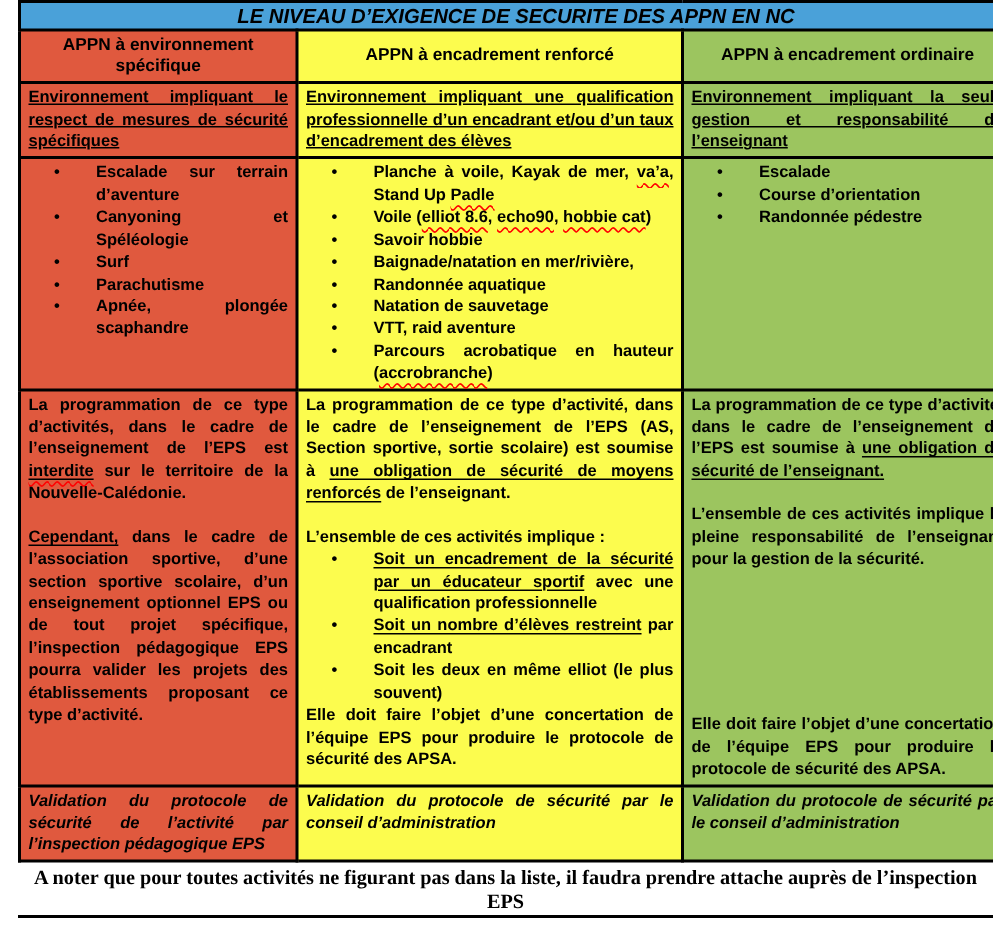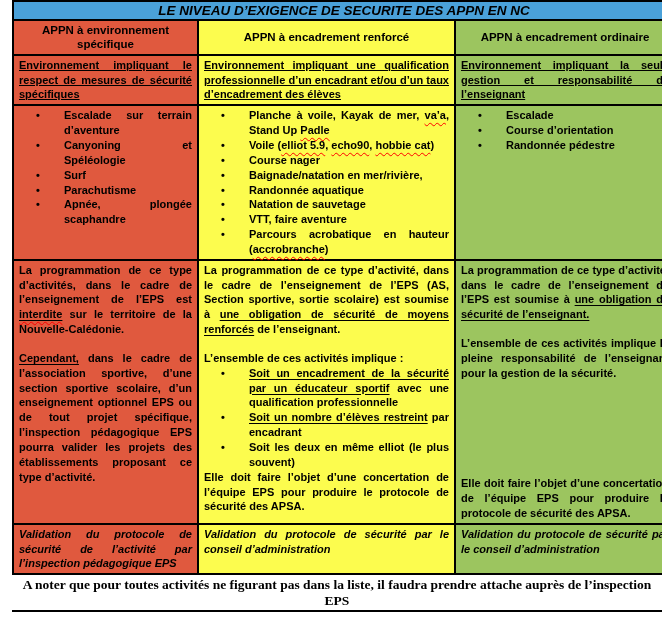--- a/index.html
+++ b/index.html
@@ -137,41 +137,41 @@
               <div class="li-text">Apnée, plongée scaphandre</div>
             </div>
       </td>
       <td class="c2">
         <div class="li txt">
               <span class="marker">•</span>
               <div class="li-text"><span>Planche à voile, Kayak de mer, </span><span class="w">va’a</span><span>, Stand Up </span><span class="w">Padle</span></div>
             </div>
         <div class="li txt">
               <span class="marker">•</span>
-              <div class="li-text"><span>Voile (</span><span class="w">elliot 5.9</span><span>, </span><span class="w">echo90</span><span>, </span><span class="w">hobbie cat</span><span>)</span></div>
-            </div>
-        <div class="li txt">
-              <span class="marker">•</span>
-              <div class="li-text">Course nager</div>
+              <div class="li-text"><span>Voile (</span><span class="w">elliot 8.6</span><span>, </span><span class="w">echo90</span><span>, </span><span class="w">hobbie cat</span><span>)</span></div>
+            </div>
+        <div class="li txt">
+              <span class="marker">•</span>
+              <div class="li-text">Savoir hobbie</div>
             </div>
         <div class="li txt">
               <span class="marker">•</span>
               <div class="li-text">Baignade/natation en mer/rivière,</div>
             </div>
         <div class="li txt">
               <span class="marker">•</span>
               <div class="li-text">Randonnée aquatique</div>
             </div>
         <div class="li txt">
               <span class="marker">•</span>
               <div class="li-text">Natation de sauvetage</div>
             </div>
         <div class="li txt">
               <span class="marker">•</span>
-              <div class="li-text">VTT, faire aventure</div>
+              <div class="li-text">VTT, raid aventure</div>
             </div>
         <div class="li txt">
               <span class="marker">•</span>
               <div class="li-text"><span>Parcours acrobatique en hauteur (</span><span class="w">accrobranche</span><span>)</span></div>
             </div>
       </td>
       <td class="c3">
         <div class="li txt">
               <span class="marker">•</span>
               <div class="li-text">Escalade</div>

